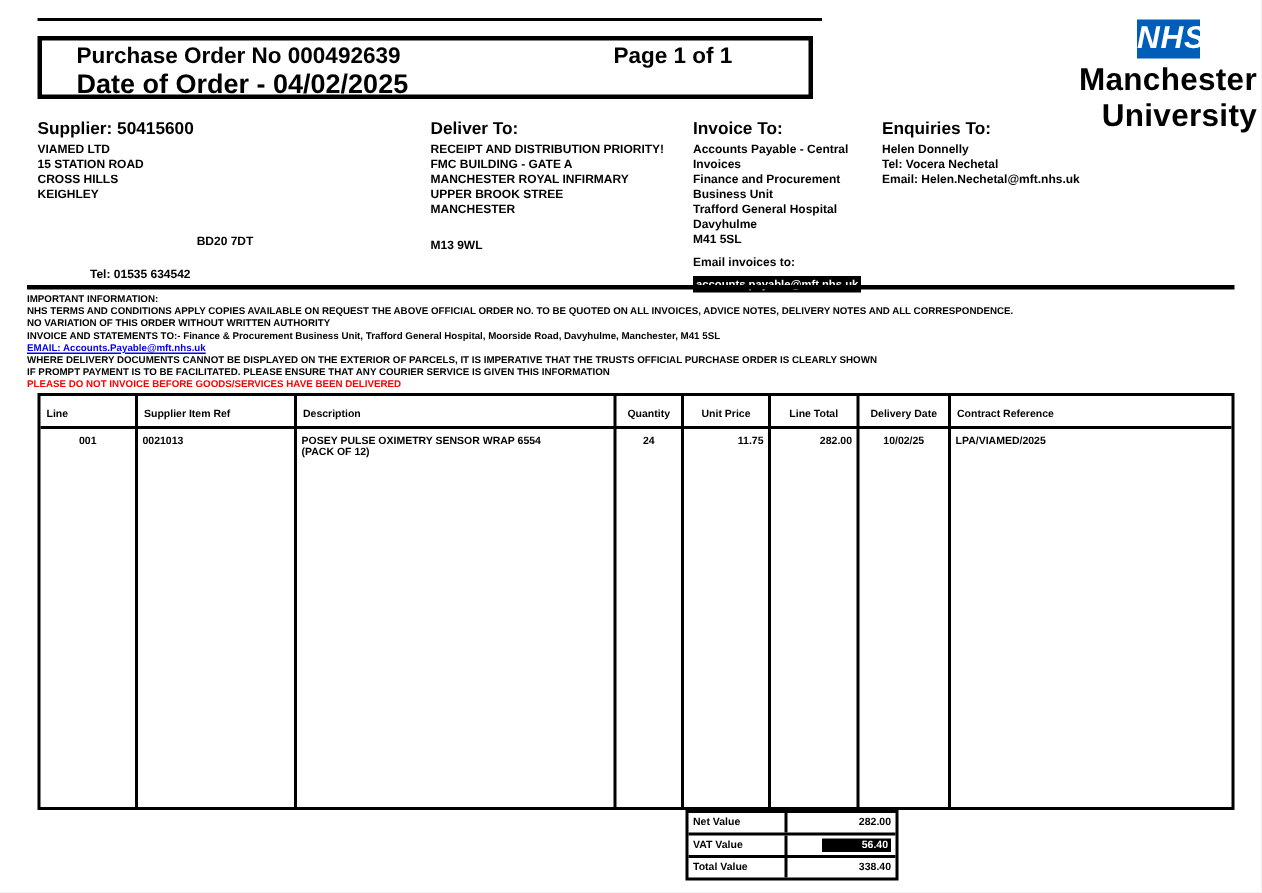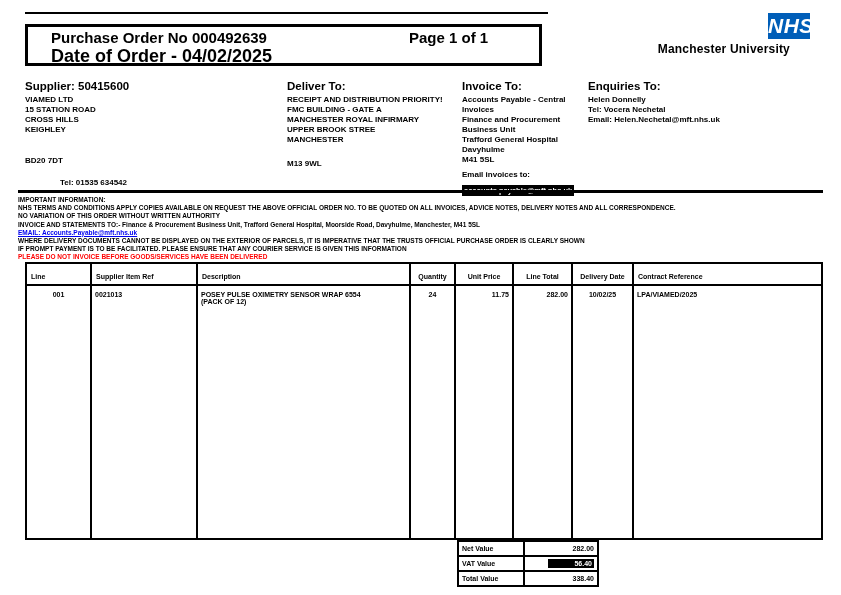--- a/index.html
+++ b/index.html
@@ -14,39 +14,39 @@
     position:absolute; left:25px; top:24px; width:517px; height:42px;
     border:3px solid #000; box-sizing:border-box; padding:2px 23px;
   }
   .po-line1 { position:relative; font-size:15px; font-weight:bold; line-height:18px; }
   .po-page  { position:absolute; left:358px; top:0; font-size:15px; font-weight:bold; }
   .po-line2 { font-size:18px; font-weight:bold; line-height:18px; }
   
   .nhs-rect {
     position:absolute; left:758px; top:13px; width:42px; height:26px;
     background:#005EB8; color:#fff; font-style:italic; font-weight:bold;
-    font-size:21px; line-height:26px; text-align:center; letter-spacing:0.5px;margin-left:10px;
+    font-size:21px; line-height:26px; text-align:center; letter-spacing:0.5px;
   }
   .org-name {
-    position:absolute; left:568px; top:42px; width:222px; text-align:right;
-    font-size:12px; font-weight:bold; letter-spacing:0.2px;
+    position:absolute; left:616px; top:42px; width:222px; text-align:right;
+    font-size:21px; font-weight:bold; letter-spacing:0.2px;
   }
   .org-sub {
     position:absolute; left:600px; top:59px; width:222px; text-align:right;
     font-size:9.5px; font-weight:bold; color:#005EB8;
   }
   
   .col { position:absolute; top:80px; }
   .col-supplier  { left:25px;  width:250px; }
   .col-deliver   { left:287px; width:170px; }
   .col-invoice   { left:462px; width:125px; }
   .col-enquiries { left:588px; width:210px; }
   .col-title { font-size:11.5px; font-weight:bold; margin-bottom:3px; }
   .addr div  { font-size:8px; font-weight:bold; line-height:10px; white-space:nowrap; }
-  .gap21 { margin-top:21px; } .gap12 { margin-top:12px;margin-left:35px; } .gap11 { margin-top:14px; }
+  .gap21 { margin-top:21px;text-align:center; } .gap12 { margin-top:12px;margin-left:35px; } .gap11 { margin-top:14px; }
   .email-label { font-size:8px; font-weight:bold; margin-top:5px; }
   .email-hl {
     display:inline-block; margin-top:3px; background:#000; color:#fff;
     font-size:7.5px; font-weight:bold; padding:1px 2px; white-space:nowrap;
   }
   
   .divider { position:absolute; left:18px; top:190px; width:805px; height:3px; background:#000; }
   .important { position:absolute; left:18px; top:196px; width:808px; }
   .important div { font-size:6.5px; font-weight:bold; line-height:8.2px; white-space:nowrap; }
   .imp-link { color:#0000EE; text-decoration:underline; }

